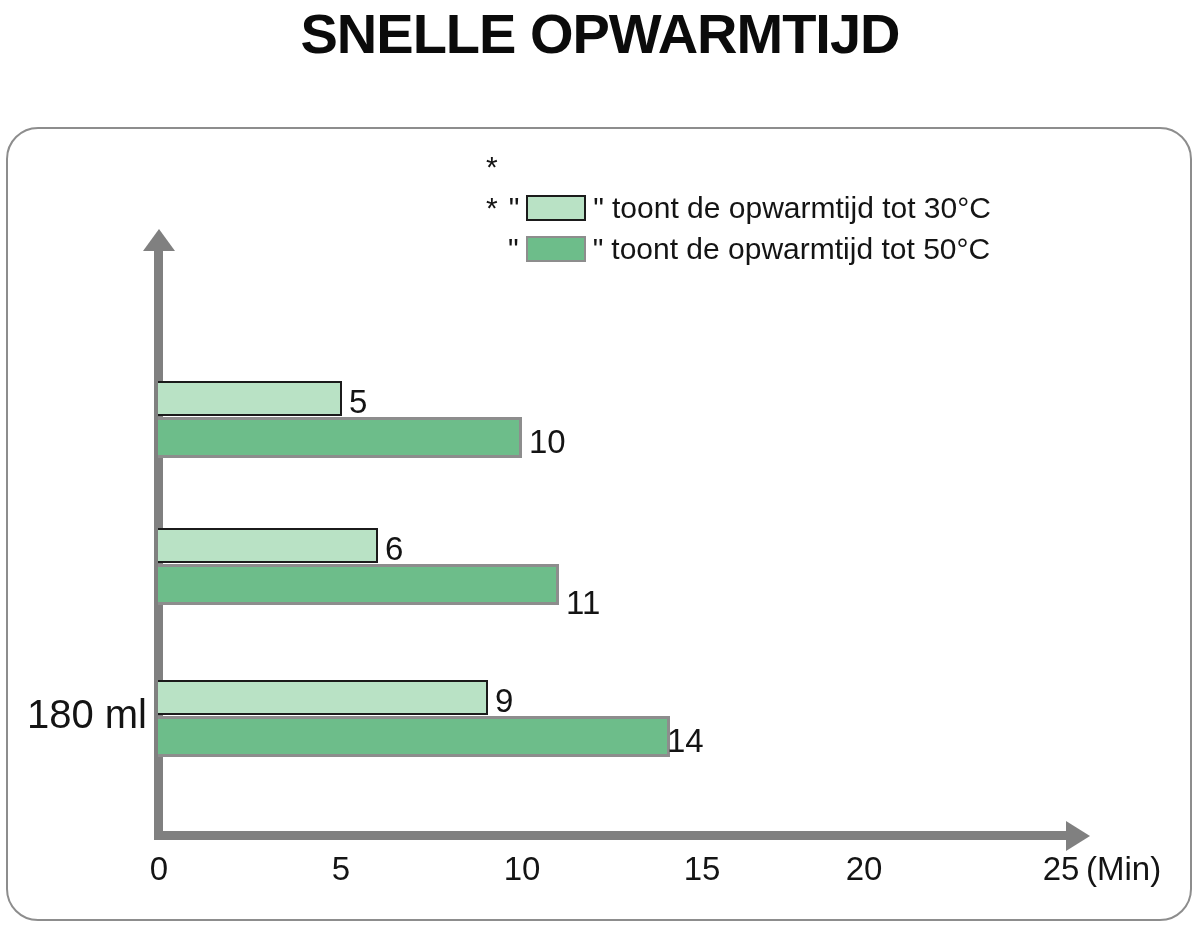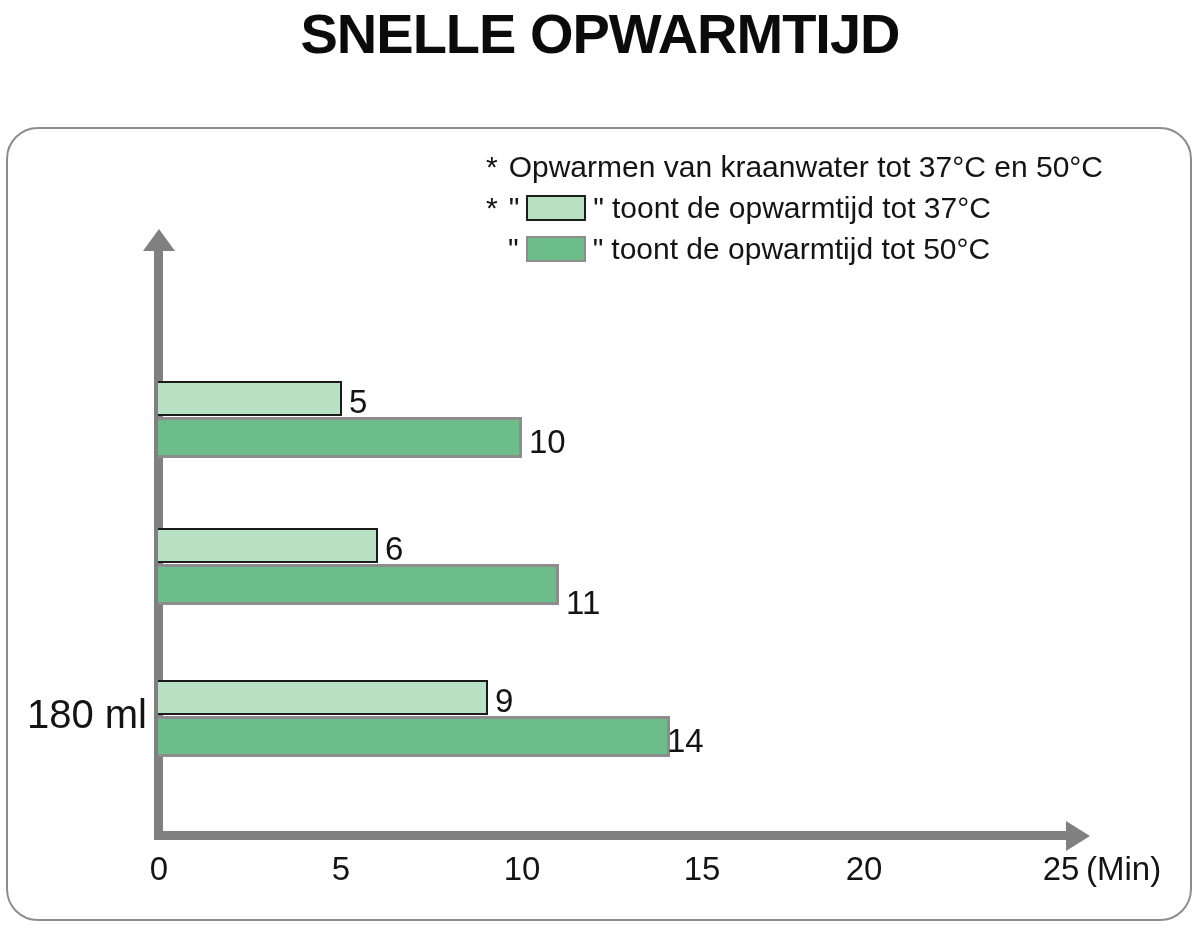--- a/index.html
+++ b/index.html
@@ -187,29 +187,28 @@
 <body>
 
 <div id="chart-title">SNELLE OPWARMTIJD</div>
 
 <div id="chart-card">
 
   <div id="legend">
 
     <div class="legend-row r1">
       <span class="legend-star">*</span>
-      <span>Opwarmen van kraanwater tot 37°C en 50°C</span>
     </div>
 
     <div class="legend-row r2">
       <span class="legend-star">*</span>
       <span class="legend-quote">"</span>
       <span class="legend-swatch sw-light"></span>
       <span class="legend-quote">"</span>
-      <span class="legend-text">toont de opwarmtijd tot 37°C</span>
+      <span class="legend-text">toont de opwarmtijd tot 30°C</span>
     </div>
 
     <div class="legend-row r3">
       <span class="legend-quote">"</span>
       <span class="legend-swatch sw-dark"></span>
       <span class="legend-quote">"</span>
       <span class="legend-text">toont de opwarmtijd tot 50°C</span>
     </div>
   </div>
 

